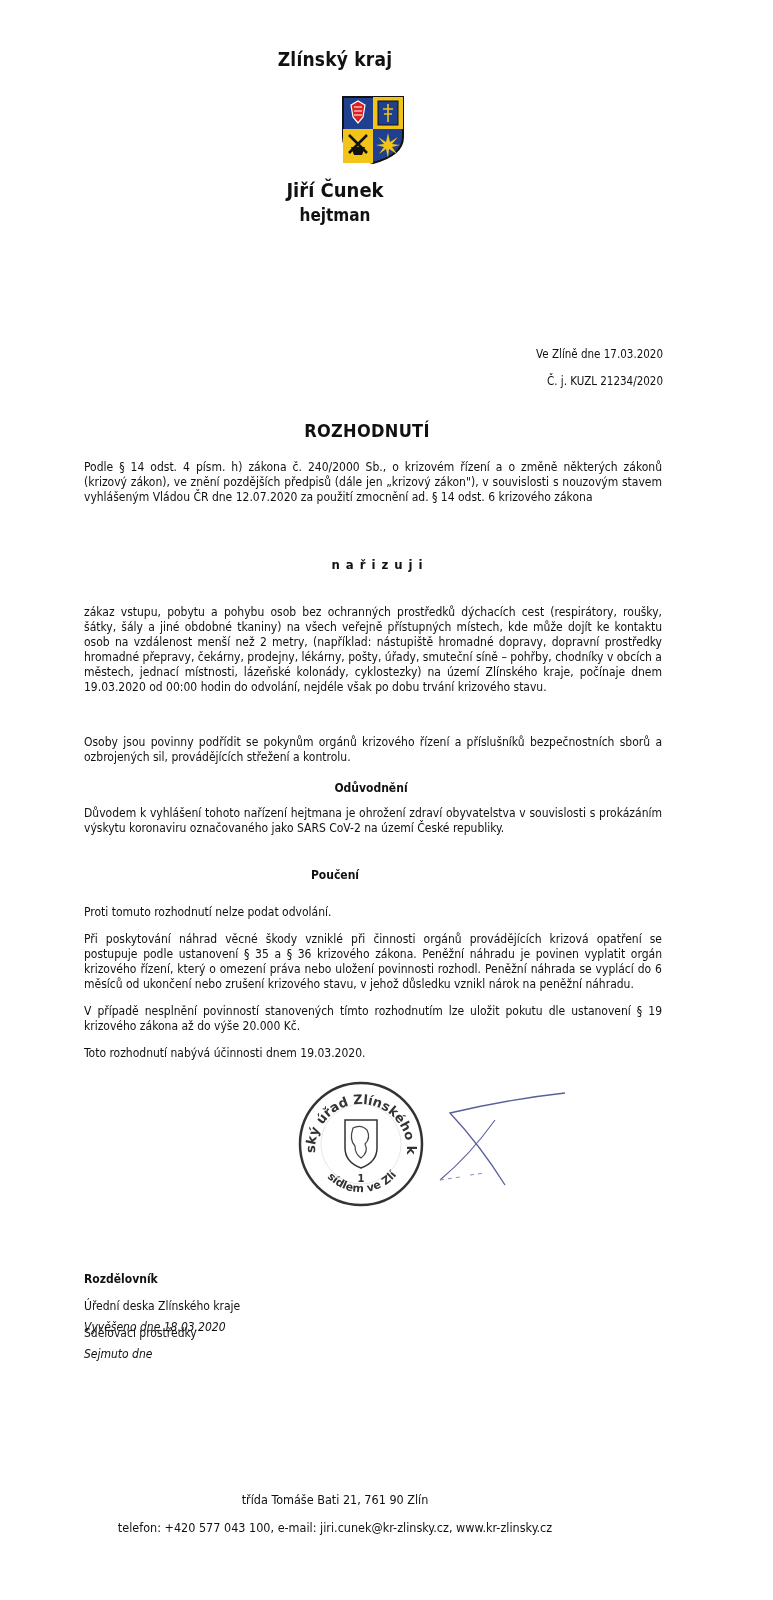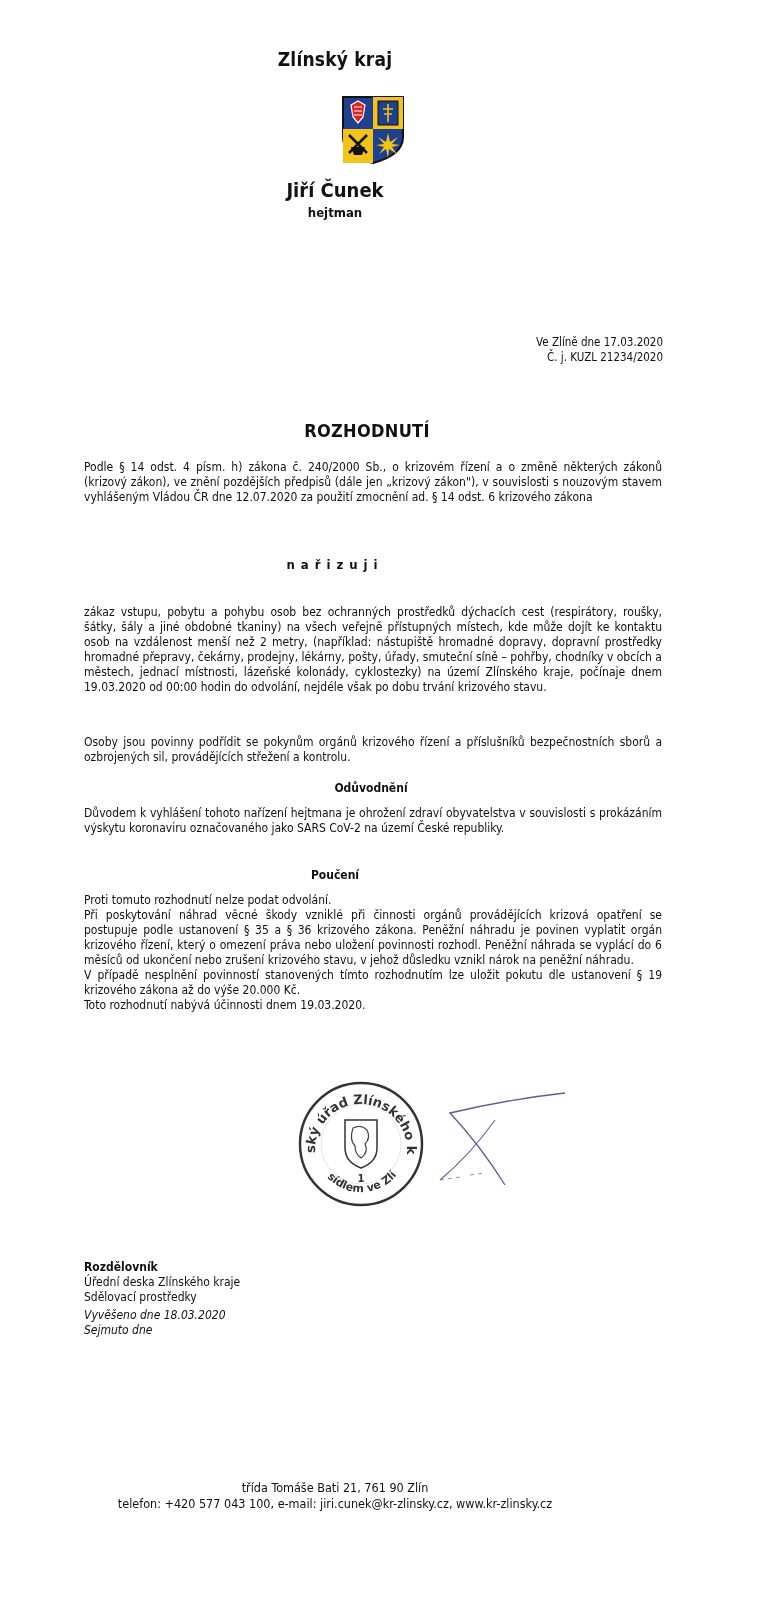--- a/index.html
+++ b/index.html
@@ -3,27 +3,27 @@
 <meta charset="utf-8">
 <style>
   html, body { margin: 0; padding: 0; background: #ffffff; }
   body { width: 773px; height: 1600px; position: relative; overflow: hidden;
          font-family: "DejaVu Sans Condensed", "Liberation Sans Narrow", "DejaVu Sans", sans-serif; color: #111; }
   .abs { position: absolute; }
   .center { left: 0; width: 670px; text-align: center; }
   .org { top: 48px; font-size: 19px; font-weight: bold; letter-spacing: 0.2px; }
   .crest { left: 341px; top: 95px; width: 64px; height: 70px; }
   .person { top: 178px; font-size: 20px; font-weight: bold; }
-  .role { top: 205px; font-size: 13px; font-weight: bold; }
+  .role { top: 205px; font-size: 17px; font-weight: bold; }
   .meta { right: 110px; top: 335px; text-align: right; font-size: 11.5px; line-height: 15px; }
   .title { top: 420px; font-size: 18px; font-weight: bold; letter-spacing: 0.3px; padding-left: 32px; }
   .para { left: 84px; width: 578px; font-size: 12px; line-height: 15px; text-align: justify; }
   .heading { font-size: 12px; font-weight: bold; }
-  .spaced { letter-spacing: 6px; font-size: 13px; }
-  .line { display: block; }
+  .spaced { letter-spacing: 6px; font-size: 13px; padding-left: 45px; }
+  .line { display: block; margin-top: 12px; }
   .stamp { left: 297px; top: 1080px; width: 128px; height: 128px; }
   .sig { left: 420px; top: 1085px; width: 150px; height: 110px; }
   .footer { top: 1480px; font-size: 12.5px; line-height: 16px; }
   .italic { font-style: italic; }
 </style>
 </head>
 <body>
 
 <div class="abs center org">Zlínský kraj</div>
 

